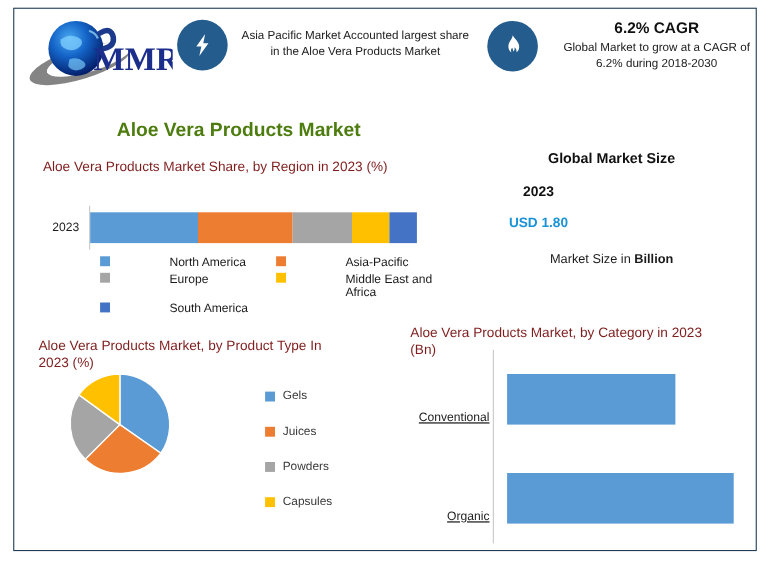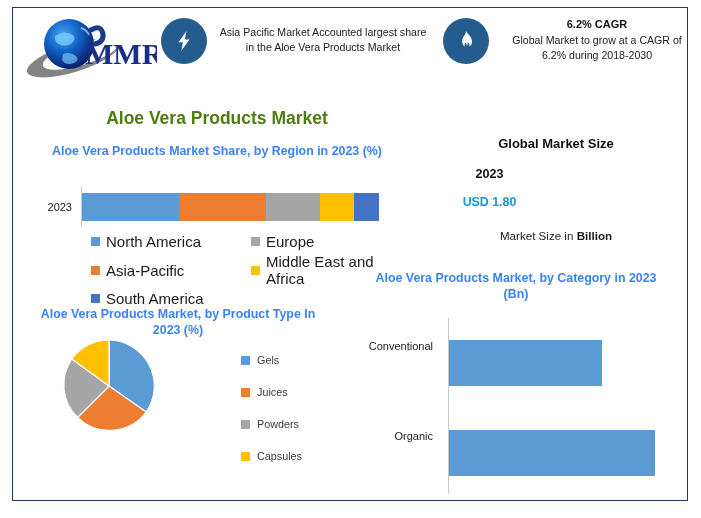--- a/index.html
+++ b/index.html
@@ -59,21 +59,21 @@
   .badge-text {
     margin-left: 10px;
     text-align: center;
     font-size: 10.6px;
     color: #202020;
     line-height: 1.38;
   }
   .badge-text .ttl {
     display: block;
     font-weight: bold;
-    font-size: 11px;
+    font-size: 14px;
     color: #111111;
     margin-bottom: 1px;
   }
   #badge-1 { left: 148px; width: 268px; }
   #badge-1 .badge-icon { margin-top: 2px; }
   #badge-2 { left: 430px; width: 252px; }
   #badge-2 .badge-icon { margin-top: 2px; }
 
   
   .main-title {
@@ -89,24 +89,23 @@
 
   
   .panel-stacked {
     position: absolute;
     left: 0;
     top: 135px;
     width: 408px;
     height: 135px;
   }
   .chart-title {
-    text-align: center;
     font-size: 12.4px;
-    font-weight: bold;
-    color: #3b82f6;
+    font-weight: normal;
+    color: #7f1d1d;
     line-height: 1.32;
     padding: 0 26px;
   }
   .stacked-row {
     position: absolute;
     left: 0;
     top: 44px;
     width: 100%;
     display: flex;
     align-items: center;
@@ -135,25 +134,26 @@
   .stacked-legend {
     position: absolute;
     left: 78px;
     top: 90px;
     width: 320px;
     display: flex;
     flex-wrap: wrap;
   }
   .leg-item {
     display: flex;
-    align-items: center;
+    align-items: flex-start;
     width: 50%;
     margin-bottom: 3px;
-    font-size: 15px;
+    font-size: 11px;
     color: #1b1b1b;
+    gap: 48px;
   }
   .leg-swatch {
     width: 9px;
     height: 9px;
     margin-right: 6px;
     flex: none;
   }
 
   
   .panel-size {
@@ -227,43 +227,44 @@
   }
 
   
   .panel-cat {
     position: absolute;
     left: 330px;
     top: 262px;
     width: 346px;
     height: 232px;
   }
-  .panel-cat .chart-title { padding: 0 30px; }
+  .panel-cat .chart-title { padding: 0 30px; margin-top: 24px; }
   .cat-plot {
     position: absolute;
     left: 0;
     top: 48px;
     width: 100%;
     height: 176px;
   }
   .cat-axis {
     position: absolute;
     left: 105px;
     top: 0;
     width: 1.4px;
     height: 176px;
     background: #c8c8c8;
   }
   .cat-row {
     position: absolute;
-    left: 0;
+    left: 12px;
     width: 100%;
     height: 46px;
     display: flex;
-    align-items: flex-start;
+    align-items: flex-end;
+    text-decoration: underline;
   }
   #cat-row-0 { top: 22px; }
   #cat-row-1 { top: 112px; }
   .cat-label {
     width: 98px;
     text-align: right;
     padding-right: 8px;
     font-size: 11px;
     color: #1b1b1b;
     box-sizing: border-box;
@@ -343,26 +344,26 @@
         <div class="seg" style="width:8.5%;background:#4472c4"></div>
       </div>
     </div>
 
     <div class="stacked-legend">
       <div class="leg-item">
         <span class="leg-swatch" style="background:#5b9bd5"></span>
         <span>North America</span>
       </div>
       <div class="leg-item">
+        <span class="leg-swatch" style="background:#ed7d31"></span>
+        <span>Asia-Pacific</span>
+      </div>
+      <div class="leg-item">
         <span class="leg-swatch" style="background:#a5a5a5"></span>
         <span>Europe</span>
-      </div>
-      <div class="leg-item">
-        <span class="leg-swatch" style="background:#ed7d31"></span>
-        <span>Asia-Pacific</span>
       </div>
       <div class="leg-item">
         <span class="leg-swatch" style="background:#ffc000"></span>
         <span>Middle East and Africa</span>
       </div>
       <div class="leg-item">
         <span class="leg-swatch" style="background:#4472c4"></span>
         <span>South America</span>
       </div>
     </div>

